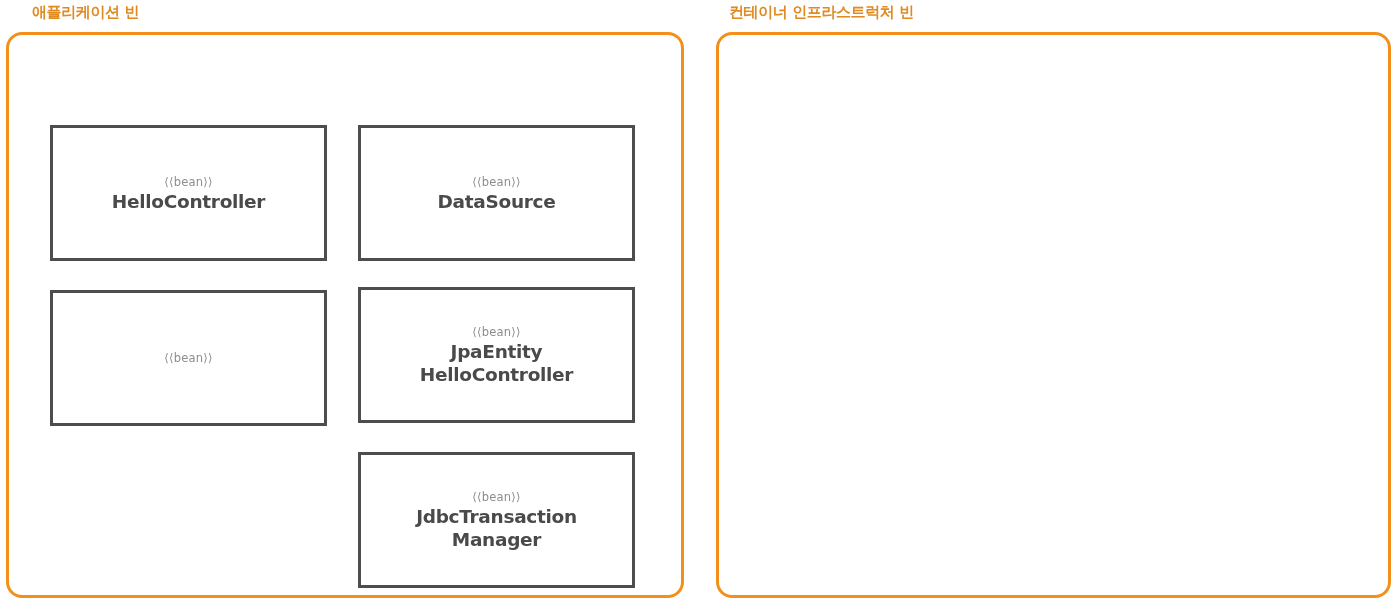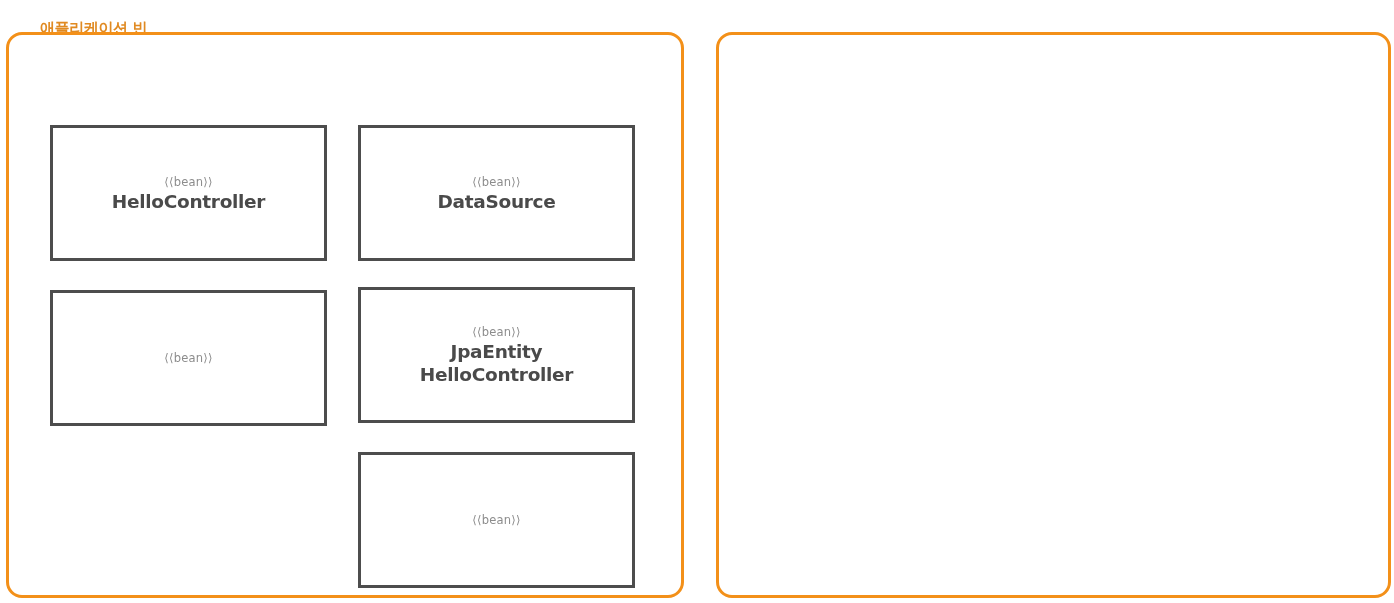--- a/index.html
+++ b/index.html
@@ -25,21 +25,21 @@
   .group-title {
     position: absolute;
     font-family: "DejaVu Sans", sans-serif;
     font-weight: bold;
     font-size: 15px;
     letter-spacing: -0.4px;
     color: #E08A22;
     white-space: nowrap;
     line-height: 20px;
   }
-  #title-app  { left: 40px;  top: 2px; margin-top: 16px; }
+  #title-app  { left: 32px;  top: 2px; }
   #title-infra{ left: 729px; top: 2px; }
 
   
   .group-panel {
     position: absolute;
     border: 3px solid #F39019;
     border-radius: 16px;
     background: #ffffff;
     box-sizing: border-box;
   }
@@ -108,23 +108,26 @@
     </div>
 
     <div class="bean-box" id="bean-jpaentitymanager">
       <span class="stereotype">⟨⟨bean⟩⟩</span>
       <span class="bean-name">JpaEntity
 HelloController</span>
     </div>
 
     <div class="bean-box" id="bean-jdbctransaction">
       <span class="stereotype">⟨⟨bean⟩⟩</span>
+      <span class="bean-name">JdbcTransaction
+Manager</span>
     </div>
   </div>
 
+  <div class="group-title" id="title-infra">컨테이너 인프라스트럭처 빈</div>
 
   <div class="group-panel" id="panel-infra">
 
     
 
     
 
     
 
     

